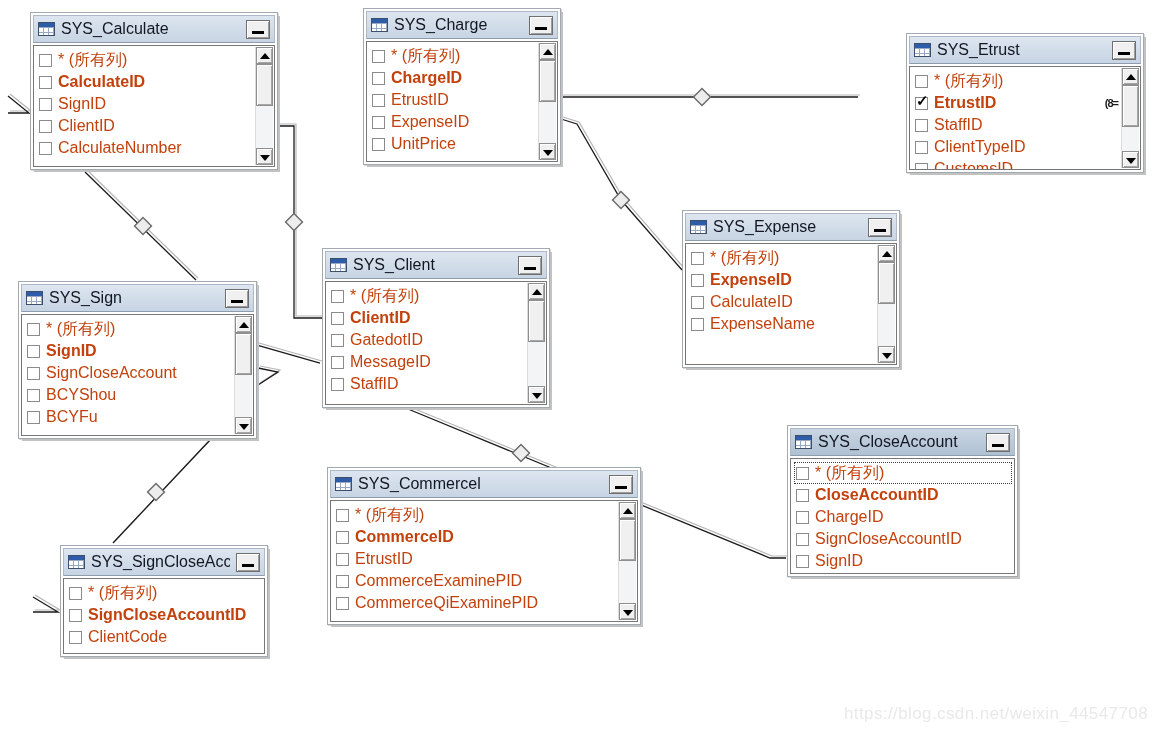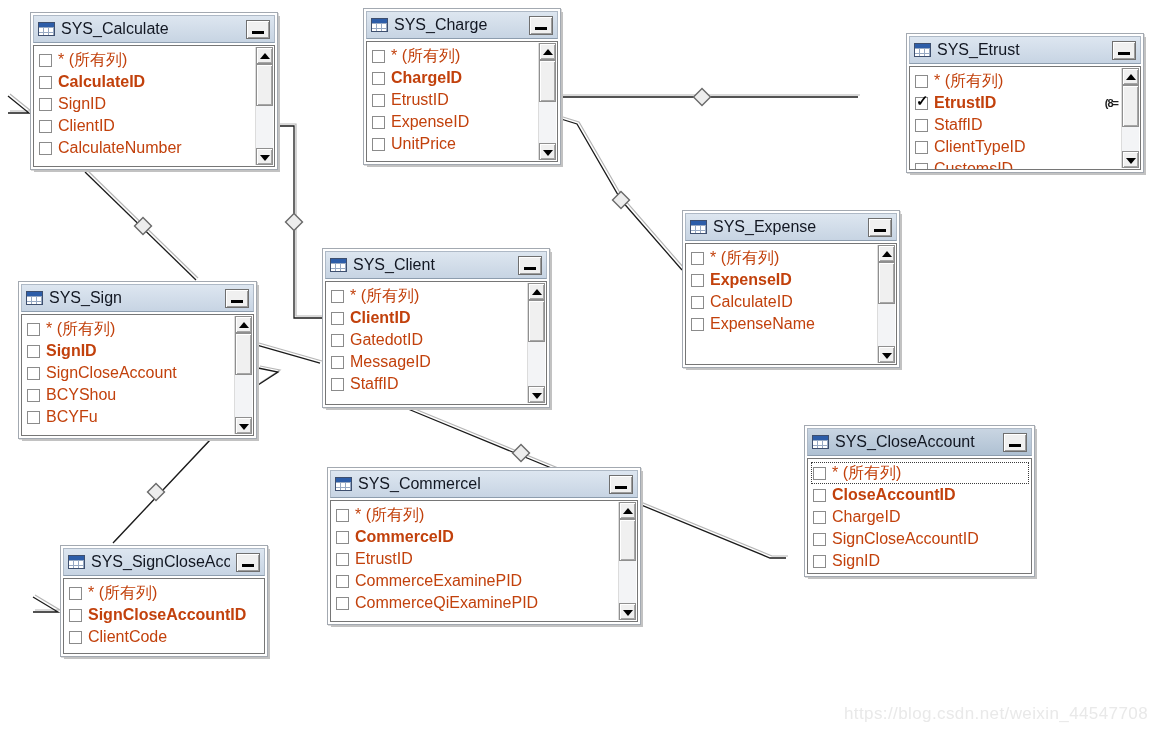--- a/index.html
+++ b/index.html
@@ -349,21 +349,21 @@
               <span class="lbl">BCYFu</span>
             </div>
           </div>
       <div class="sb">
         <div class="sb-btn up"></div>
         <div class="sb-thumb"></div>
         <div class="sb-btn down"></div>
       </div>
     </div>
   </div>
-      <div class="tbl selected" style="left: 804px; top: 425px; width: 231px; height: 152px;">
+      <div class="tbl selected" style="left: 787px; top: 425px; width: 231px; height: 152px;">
     <div class="hdr">
       <span class="tbl-icon"></span>
       <span class="ttl">SYS_CloseAccount</span>
       <span class="minbtn"></span>
     </div>
     <div class="body">
       <div class="rows">
             <div class="row focus">
               <span class="cb"></span>
               <span class="lbl">* (所有列)</span>

